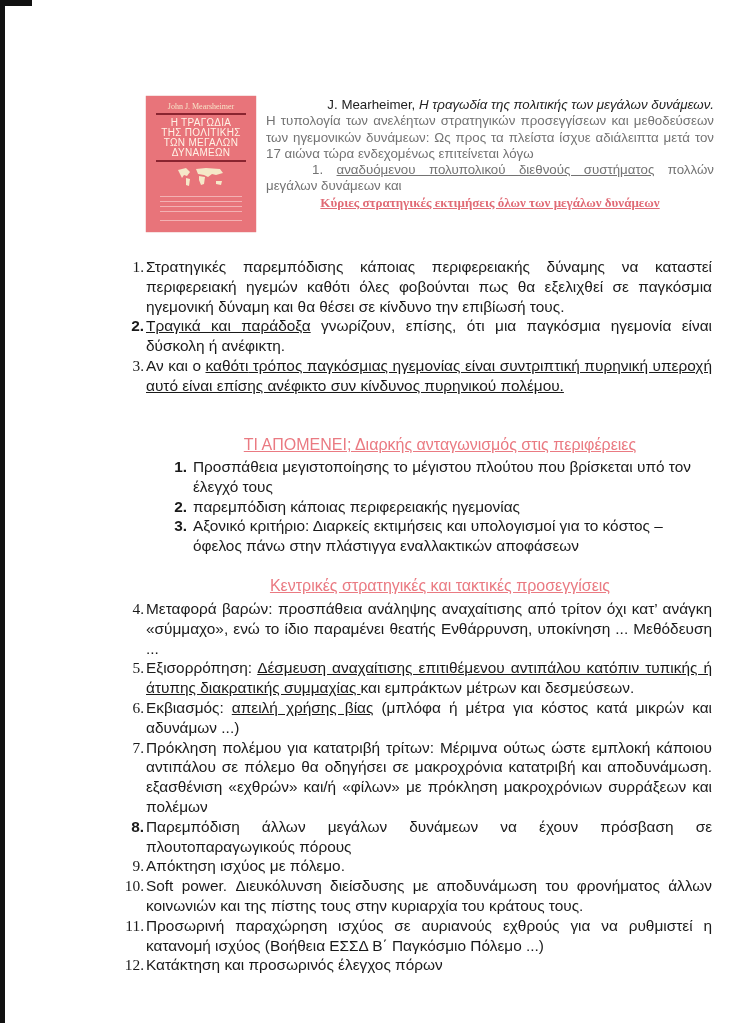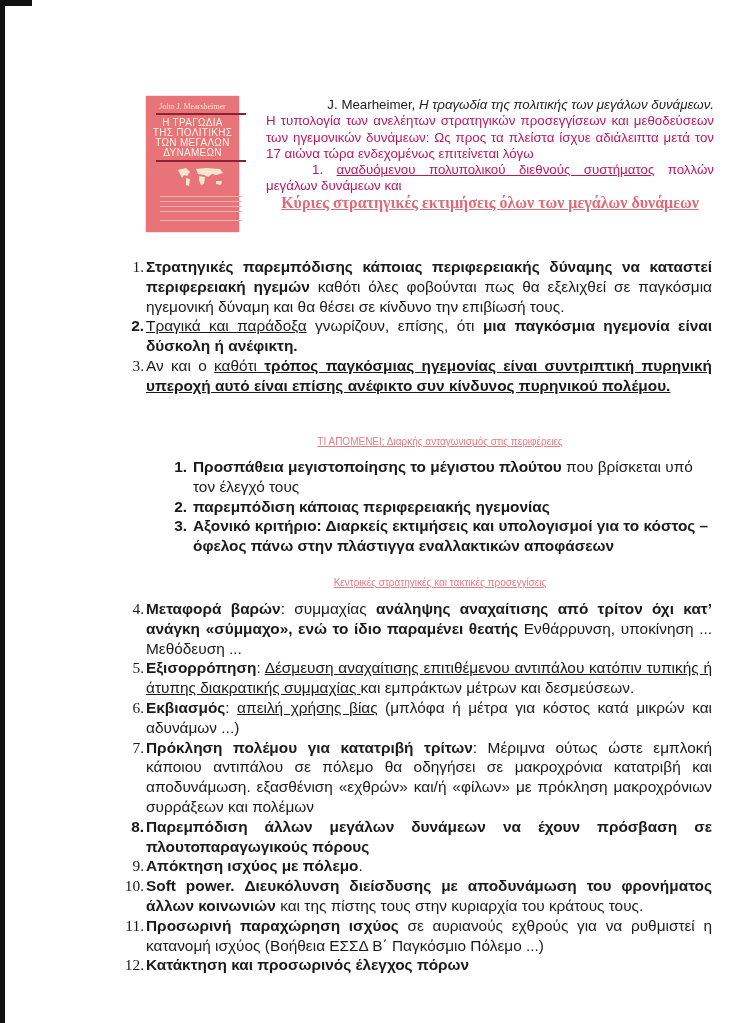--- a/index.html
+++ b/index.html
@@ -1,43 +1,43 @@
 <!DOCTYPE html>
 <html><head>
 <meta charset="utf-8">
 <style>
   html,body{margin:0;padding:0;}
   body{width:732px;height:1023px;background:#fff;position:relative;overflow:hidden;
        font-family:"Liberation Sans",sans-serif;color:#1a1a1a;}
   .scan-edge-left{position:absolute;left:0;top:0;width:5px;height:1023px;background:#111;}
   .scan-edge-top{position:absolute;left:0;top:0;width:32px;height:6px;background:#111;}
-  .cover{position:absolute;left:146px;top:96px;width:93px;height:136px;background:#e8747a;
+  .cover{position:absolute;left:146px;top:96px;width:110px;height:136px;background:#e8747a;
          box-shadow:0 0 1px #c55;}
   .cover .author{position:absolute;top:6px;left:0;width:100%;text-align:center;
          font-family:"Liberation Serif",serif;font-size:8px;color:#f7e3c8;}
   .cover .bar{position:absolute;left:10px;width:90px;height:2px;background:#8a2430;}
   .cover .ttl{position:absolute;top:22px;left:0;width:100%;text-align:center;font-size:10px;
          line-height:10px;color:#fff3e6;letter-spacing:0.3px;}
   .cover .map{position:absolute;top:70px;left:30px;width:50px;height:22px;}
   .cover .lines{position:absolute;left:14px;width:82px;height:1px;background:#f3b1b3;}
   .intro{position:absolute;left:266px;top:97px;width:448px;font-size:13.3px;line-height:16.3px;}
   .intro .hdr{color:#222;text-align:right;}
   .intro .hdr i{font-style:italic;}
-  .blue{color:#be185d;}
+  .blue{color:#737373;}
   .just{text-align:justify;}
   .u{text-decoration:underline;}
   .ind{text-indent:46px;}
   .red-head{color:#e06a75;font-family:"Liberation Serif",serif;font-weight:bold;text-decoration:underline;
-            text-align:center;font-size:16px;}
-  .pink-head{color:#ea7a82;text-decoration:underline;text-align:center;font-size:10px;}
+            text-align:center;font-size:13px;}
+  .pink-head{color:#ea7a82;text-decoration:underline;text-align:center;font-size:16px;}
   .list{position:absolute;left:110px;width:602px;font-size:15.4px;line-height:19.8px;}
   .item{position:relative;padding-left:36px;text-align:justify;}
   .num{position:absolute;left:0;top:0;width:34px;text-align:right;font-family:"Liberation Serif",serif;}
   .num.b{font-family:"Liberation Sans",sans-serif;font-weight:bold;}
-  b{font-weight:bold;}
+  b{font-weight:normal;}
   .sub{position:absolute;left:165px;width:550px;font-size:15.4px;line-height:19.8px;}
   .sub .item{padding-left:28px;text-align:left;}
   .sub .num{width:22px;font-family:"Liberation Sans",sans-serif;font-weight:bold;}
 </style>
 </head>
 <body>
 
 <div class="scan-edge-left"></div>
 <div class="scan-edge-top"></div>
 
@@ -104,21 +104,21 @@
     <span class="num">3.</span>
     <b>Αξονικό κριτήριο: Διαρκείς εκτιμήσεις και υπολογισμοί για το κόστος – όφελος πάνω στην πλάστιγγα εναλλακτικών αποφάσεων</b>
   </div>
 </div>
 
 <div class="pink-head" style="position:absolute;left:165px;top:577px;width:550px;">Κεντρικές στρατηγικές και τακτικές προσεγγίσεις</div>
 
 <div class="list" style="top:599px">
   <div class="item">
     <span class="num">4.</span>
-    <b>Μεταφορά βαρών</b><span>: συμμαχίας </span><b>ανάληψης αναχαίτισης από τρίτον όχι κατ’ ανάγκη «σύμμαχο», ενώ το ίδιο παραμένει θεατής</b><span> Ενθάρρυνση, υποκίνηση ... Μεθόδευση ...</span>
+    <b>Μεταφορά βαρών</b><span>: προσπάθεια </span><b>ανάληψης αναχαίτισης από τρίτον όχι κατ’ ανάγκη «σύμμαχο», ενώ το ίδιο παραμένει θεατής</b><span> Ενθάρρυνση, υποκίνηση ... Μεθόδευση ...</span>
   </div>
   <div class="item">
     <span class="num">5.</span>
     <b>Εξισορρόπηση</b><span>: </span><span class="u">Δέσμευση αναχαίτισης επιτιθέμενου αντιπάλου κατόπιν τυπικής ή άτυπης διακρατικής συμμαχίας </span><span>και εμπράκτων μέτρων και δεσμεύσεων.</span>
   </div>
   <div class="item">
     <span class="num">6.</span>
     <b>Εκβιασμός</b><span>: </span><span class="u">απειλή χρήσης βίας</span><span> (μπλόφα ή μέτρα για κόστος κατά μικρών και αδυνάμων ...)</span>
   </div>
   <div class="item">

